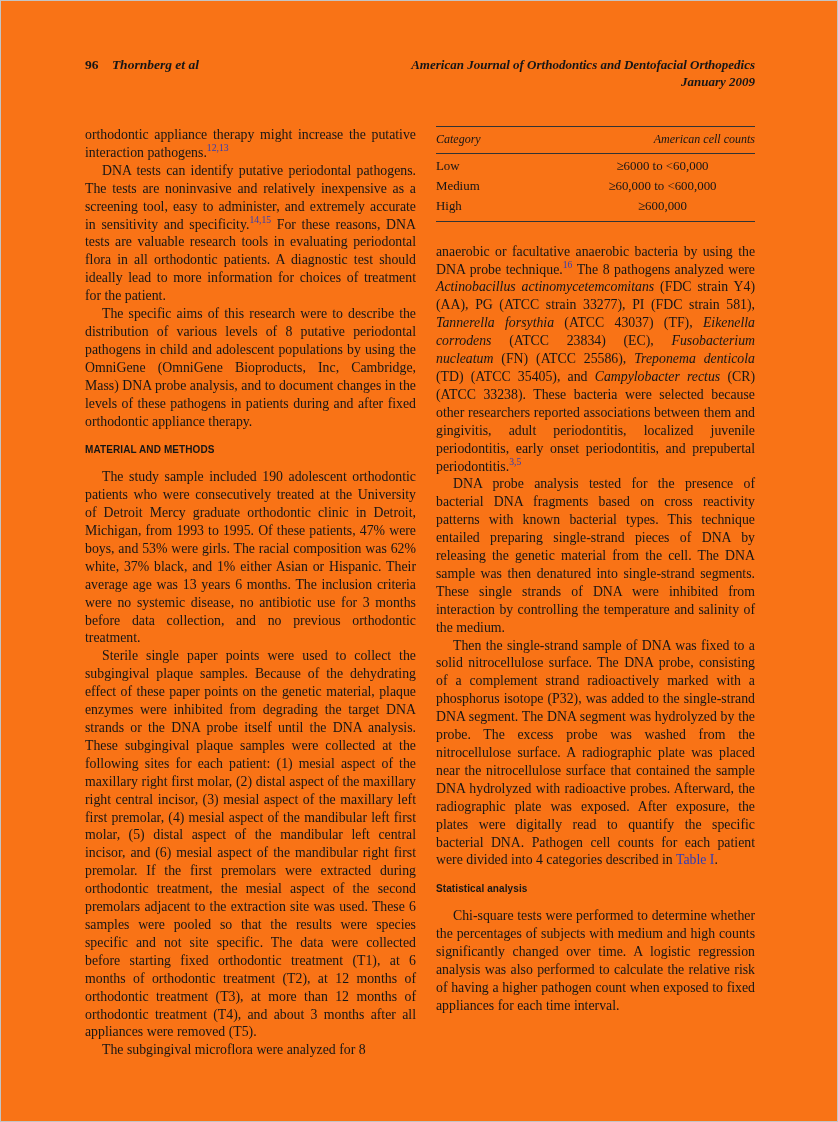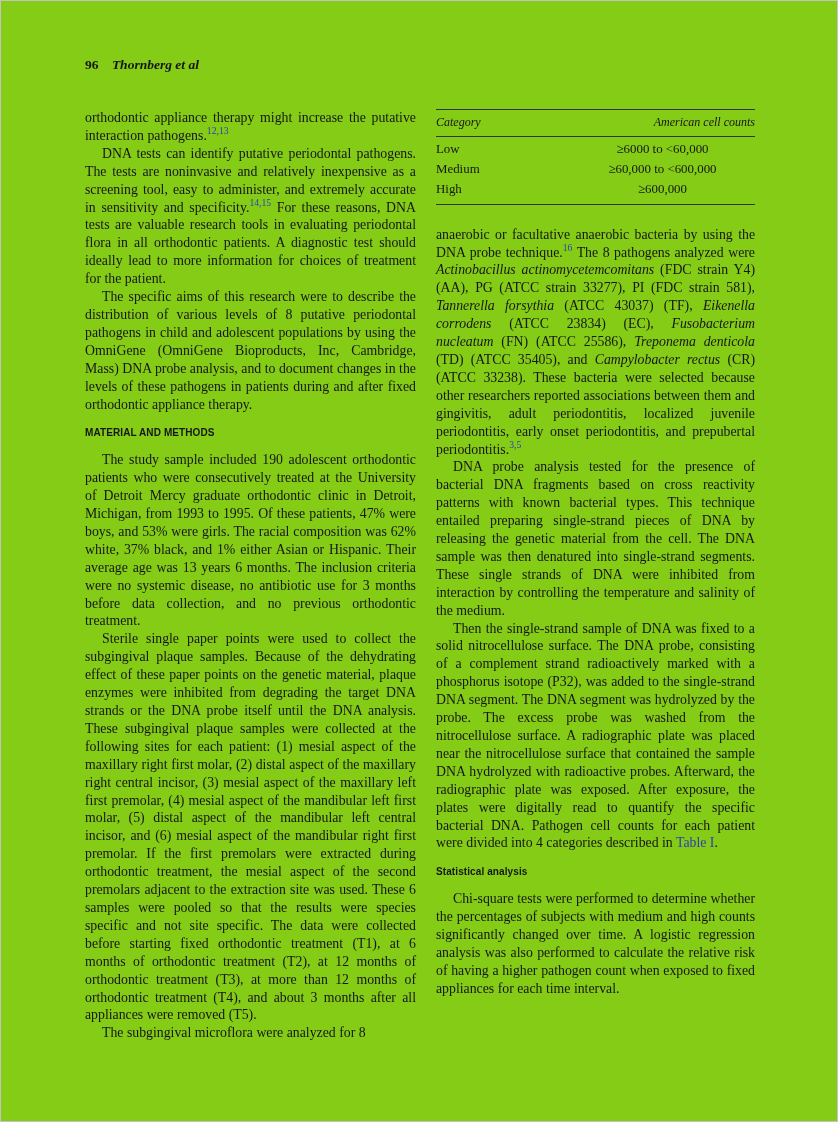--- a/index.html
+++ b/index.html
@@ -1,19 +1,19 @@
 <!DOCTYPE html>
 <html style="--link: #2f3db8;"><head>
 <meta charset="utf-8">
 <style>
   :root { --link:#2f3db8; --ink:#161616; --rule:#333; }
   * { margin:0; padding:0; box-sizing:border-box; }
   html,body { background:#ffffff; }
   .page {
-    width:838px; height:1122px; background:#84cc16;
+    width:838px; height:1122px; background:#f97316;
     border:1px solid #c4c4c4;
     font-family:"Liberation Serif", serif; color:var(--ink);
     padding:56px 82px 7px 84px; overflow:hidden;
   }
   
   .page-header { display:flex; justify-content:space-between; align-items:flex-start; margin-bottom:36px; }
   .header-left { font-size:13.5px; white-space:nowrap; }
   .page-num { font-weight:bold; margin-right:10px; }
   .authors { font-weight:bold; font-style:italic; }
   .header-right { text-align:right; font-weight:bold; font-style:italic; font-size:13px; line-height:16.5px; }
@@ -51,20 +51,24 @@
 </style>
 </head>
 <body>
 
 <div class="page">
 
   <header class="page-header">
     <div class="header-left">
       <span class="page-num">96</span>
       <span class="authors">Thornberg et al</span>
+    </div>
+    <div class="header-right">
+      <div>American Journal of Orthodontics and Dentofacial Orthopedics</div>
+      <div>January 2009</div>
     </div>
   </header>
 
   <main class="columns">
 
     <section class="col col-left">
       <p class="para no-indent"><span>orthodontic appliance therapy might increase the putative interaction pathogens.</span><sup class="ref">12,13</sup></p>
       <p class="para"><span>DNA tests can identify putative periodontal pathogens. The tests are noninvasive and relatively inexpensive as a screening tool, easy to administer, and extremely accurate in sensitivity and specificity.</span><sup class="ref">14,15</sup><span> For these reasons, DNA tests are valuable research tools in evaluating periodontal flora in all orthodontic patients. A diagnostic test should ideally lead to more information for choices of treatment for the patient.</span></p>
       <p class="para"><span>The specific aims of this research were to describe the distribution of various levels of 8 putative periodontal pathogens in child and adolescent populations by using the OmniGene (OmniGene Bioproducts, Inc, Cambridge, Mass) DNA probe analysis, and to document changes in the levels of these pathogens in patients during and after fixed orthodontic appliance therapy.</span></p>
       <h2 class="section-heading">MATERIAL AND METHODS</h2>

